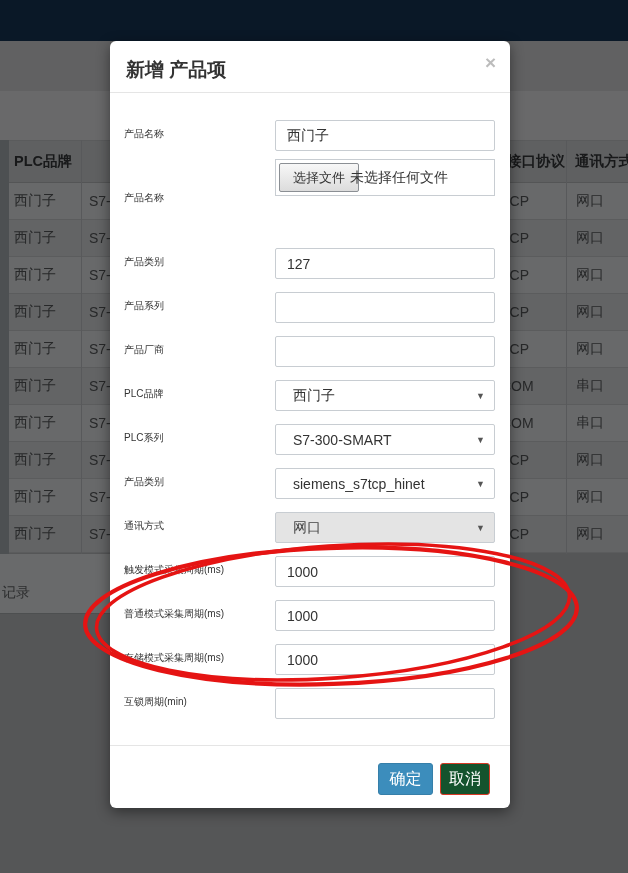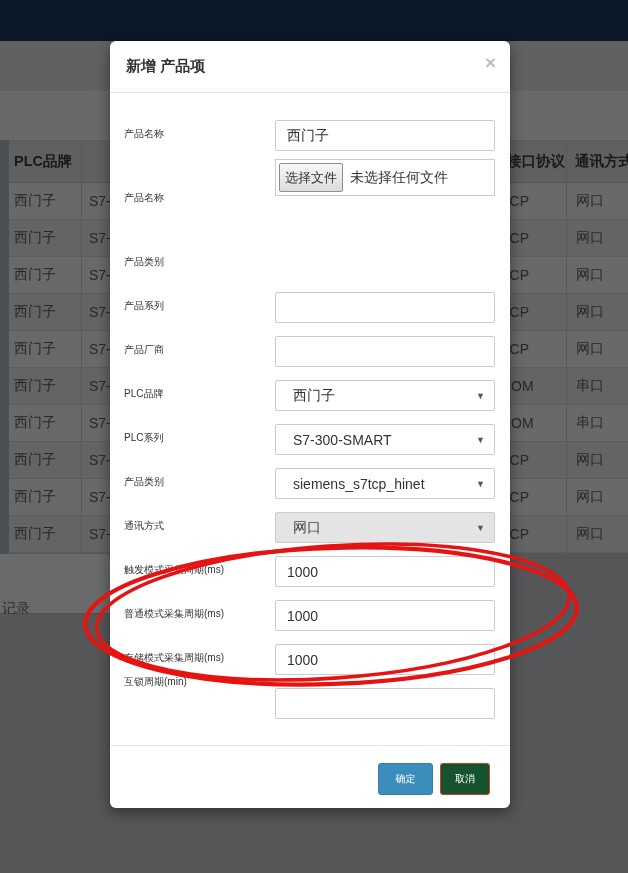--- a/index.html
+++ b/index.html
@@ -19,54 +19,54 @@
   #bg-rows{left:9px;top:183px;width:619px;}
   .trow{position:relative;height:37px;border-bottom:1px solid #b6b8ba;box-sizing:border-box;}
   .trow:nth-child(odd){background:#d0d2d4;}
   .trow:nth-child(even){background:#c6c8ca;}
   .trow .c{position:absolute;top:50%;transform:translateY(-50%);
     font-size:14px;color:#4e5052;white-space:nowrap;}
   .c-brand{left:5px;} .c-series{left:80px;} .c-protocol{left:492px;} .c-comm{left:567px;}
   .colline{top:140px;width:1px;height:414px;background:#b0b3b6;}
   #info-band{left:0;top:554px;width:140px;height:60px;background:#d2d4d6;
     border-bottom:1px solid #9a9ea0;box-sizing:border-box;}
-  #info-text{position:absolute;left:2px;top:30px;font-size:14px;color:#5a5c5e;margin-top:16px;}
+  #info-text{position:absolute;left:2px;top:30px;font-size:14px;color:#5a5c5e;}
   #bottom-region{left:0;top:614px;width:628px;height:259px;background:#abadaf;}
 
   
   #backdrop{left:0;top:0;width:628px;height:873px;background:rgba(0,0,0,0.5);z-index:10;}
 
   
   #modal{left:110px;top:41px;width:400px;height:767px;background:#fff;
     border-radius:6px;box-shadow:0 4px 14px rgba(0,0,0,.45);z-index:20;}
   #m-header{position:absolute;left:0;right:0;top:0;height:51px;border-bottom:1px solid #e5e5e5;}
-  #m-title{position:absolute;left:16px;top:16px;font-size:15px;font-weight:bold;color:#333;}
+  #m-title{position:absolute;left:16px;top:16px;font-size:19px;font-weight:bold;color:#333;}
   #m-close{position:absolute;right:14px;top:12px;font-size:19px;font-weight:bold;
     color:#bcbcbc;cursor:pointer;line-height:1;}
   .flabel{position:absolute;left:14px;font-size:10px;color:#333;white-space:nowrap;}
   .ctl{position:absolute;left:165px;width:220px;height:31px;box-sizing:border-box;
     border:1px solid #c8cdd2;border-radius:2px;padding:0 11px;font-size:14px;color:#333;
     background:#fff;font-family:inherit;outline:none;}
   .sel{position:absolute;left:165px;width:220px;height:31px;box-sizing:border-box;
     border:1px solid #c8cdd2;border-radius:2px;background:#fff;display:flex;
     align-items:center;padding-left:17px;font-size:14px;color:#333;cursor:pointer;}
   .sel .arrow{position:absolute;right:9px;top:50%;transform:translateY(-50%);
     font-size:9px;color:#555;}
   .sel.disabled{background:#e4e4e4;color:#444;}
   #filebox{position:absolute;left:165px;top:118px;width:220px;height:37px;
     border:1px solid #c8cdd2;box-sizing:border-box;background:#fff;}
-  #filebtn{position:absolute;left:3px;top:3px;width:64px;height:29px;box-sizing:border-box;
+  #filebtn{position:absolute;left:3px;top:3px;width:80px;height:29px;box-sizing:border-box;
     border:1px solid #8b8f94;border-radius:2px;background:linear-gradient(#f7f7f7,#dcdcdc);
     font-size:13px;color:#333;display:flex;align-items:center;justify-content:center;cursor:pointer;}
   #filestatus{position:absolute;left:74px;top:0;height:35px;display:flex;align-items:center;
     font-size:14px;color:#333;white-space:nowrap;}
   #img-hint{position:absolute;left:165px;top:176px;font-size:13.5px;color:#ff0000;white-space:nowrap;}
   #m-footer{position:absolute;left:0;right:0;top:704px;height:63px;border-top:1px solid #e5e5e5;}
   .btn{position:absolute;top:17px;height:32px;box-sizing:border-box;border-radius:3px;
-    font-size:10px;color:#fff;display:flex;align-items:center;justify-content:center;
+    font-size:16px;color:#fff;display:flex;align-items:center;justify-content:center;
     cursor:pointer;font-family:inherit;}
   #btn-confirm{left:268px;width:55px;background:#3c8dbc;border:1px solid #367fa9;}
   #btn-cancel{left:330px;width:50px;background:#14532d;border:1px solid #d73925;}
 
   
   #annotation{position:absolute;left:0;top:0;width:628px;height:873px;z-index:30;pointer-events:none;}
 </style>
 </head>
 <body>
 
@@ -166,20 +166,21 @@
     <label class="flabel" style="top:86px">产品名称</label>
     <input class="ctl" style="top: 79px;" value="西门子">
 
     <label class="flabel" style="top:150px">产品名称</label>
     <div id="filebox">
       <span id="filebtn">选择文件</span>
       <span id="filestatus">未选择任何文件</span>
     </div>
 
     <label class="flabel" style="top:214px">产品类别</label>
+    <input class="ctl" style="top: 207px;" value="127">
 
     <label class="flabel" style="top:258px">产品系列</label>
     <input class="ctl" style="top: 251px;" value="">
 
     <label class="flabel" style="top:302px">产品厂商</label>
     <input class="ctl" style="top: 295px;" value="">
 
     <label class="flabel" style="top:346px">PLC品牌</label>
     <div class="sel" style="top:339px">
       <span>西门子</span>
@@ -206,21 +207,21 @@
 
     <label class="flabel" style="top:522px">触发模式采集周期(ms)</label>
     <input class="ctl" style="top: 515px;" value="1000">
 
     <label class="flabel" style="top:566px">普通模式采集周期(ms)</label>
     <input class="ctl" style="top: 559px;" value="1000">
 
     <label class="flabel" style="top:610px">存储模式采集周期(ms)</label>
     <input class="ctl" style="top: 603px;" value="1000">
 
-    <label class="flabel" style="top:634px">互锁周期(min)</label>
+    <label class="flabel" style="top:654px">互锁周期(min)</label>
     <input class="ctl" style="top: 647px;" value="">
 
     <div id="m-footer">
       <button class="btn" id="btn-confirm">确定</button>
       <button class="btn" id="btn-cancel">取消</button>
     </div>
   </div>
 
   <svg id="annotation" viewBox="0 0 628 873">
     <ellipse cx="331" cy="616" rx="246" ry="68" fill="none" stroke="#e51413" stroke-width="4.2" transform="rotate(-2 331 616)"></ellipse>

